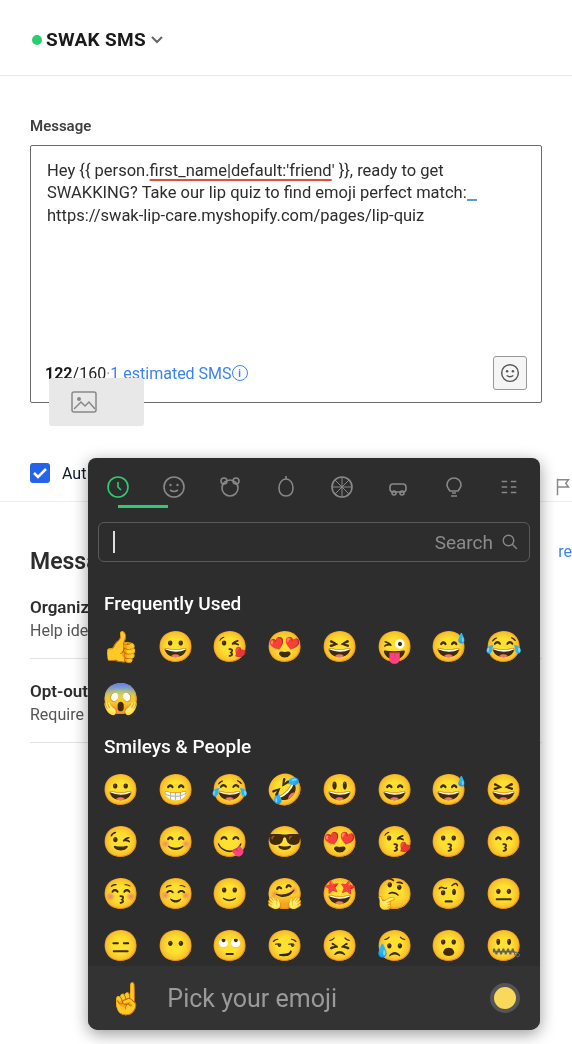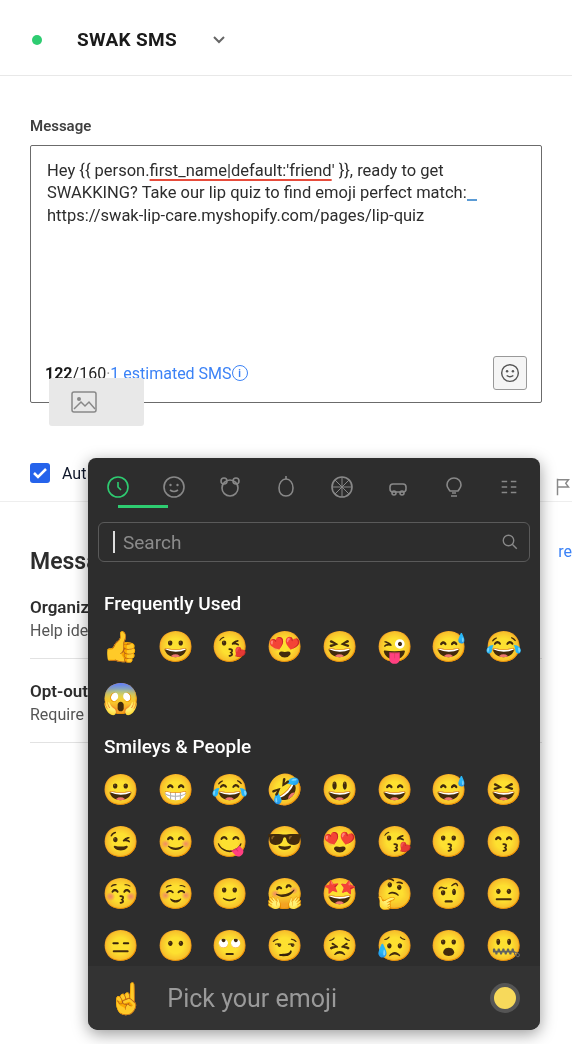--- a/index.html
+++ b/index.html
@@ -9,21 +9,21 @@
       color: #1a1a1a;
       width: 572px;
       height: 1044px;
       overflow: hidden;
       position: relative;
     }
     .header {
       padding: 28px 32px 24px;
       display: flex;
       align-items: center;
-      gap: 35px;
+      gap: 4px;
       border-bottom: 1px solid #e8e8e8;
     }
     .status-dot {
       width: 10px; height: 10px;
       border-radius: 50%;
       background: #2ecc71;
     }
     .header-title {
       font-size: 19px;
       font-weight: 700;
@@ -183,20 +183,21 @@
     }
     .picker-search {
       margin:14px 10px 8px;
       height:40px;
       border:1px solid #5a5a5a;
       border-radius:6px;
       display:flex;
       align-items:center;
       padding:0 10px 0 14px;
       gap:8px;
+      text-align:right;
     }
     .search-cursor {
       width:2px; height:22px;
       background:#ddd;
     }
     .search-ph {
       color:#8b8b8b;
       font-size:19px;
       flex:1;
     }

